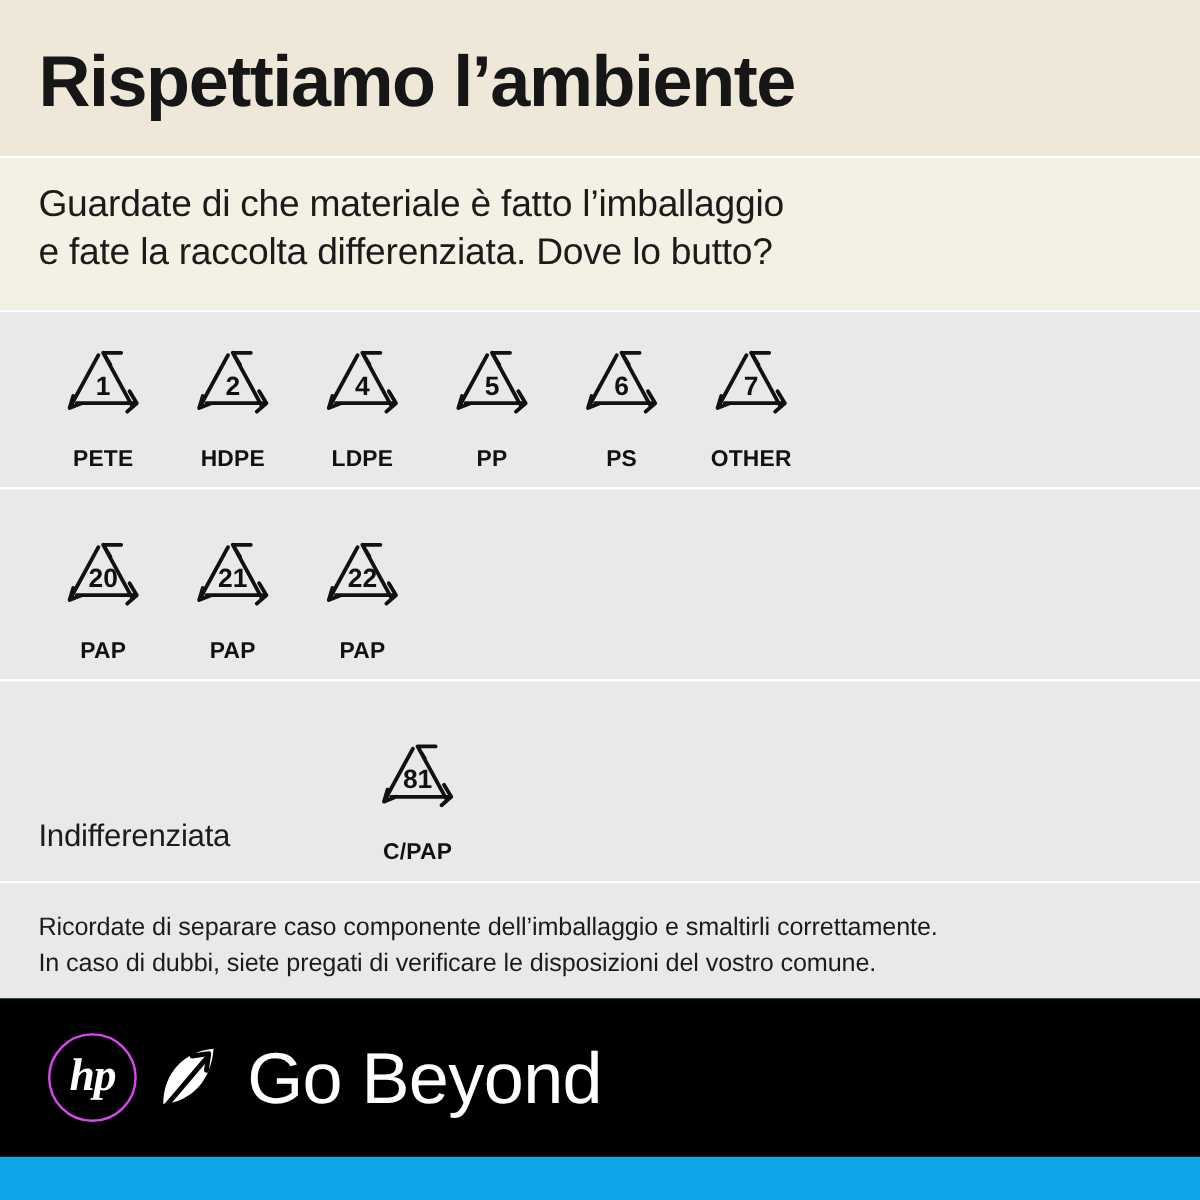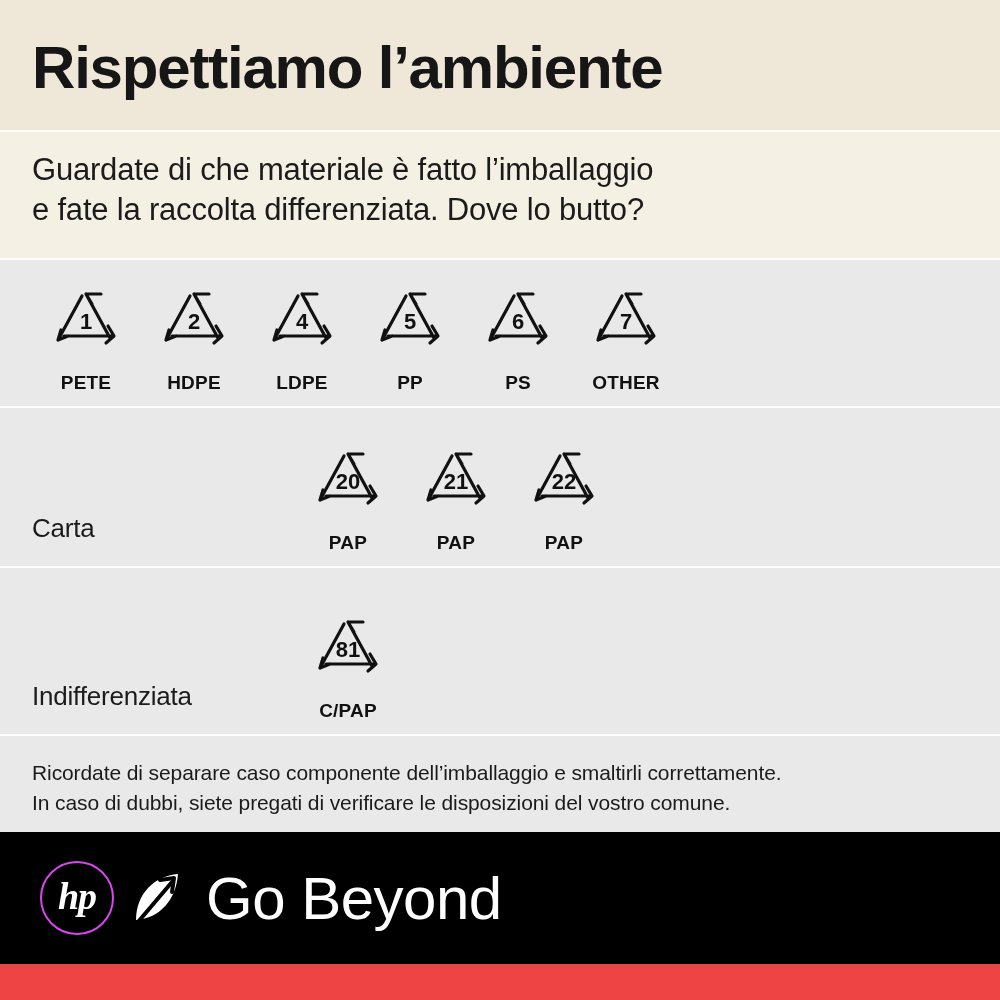--- a/index.html
+++ b/index.html
@@ -11,21 +11,21 @@
     width: 1000px;
     height: 1000px;
     font-family: "Liberation Sans", sans-serif;
     color: #111111;
     overflow: hidden;
   }
   .page {
     position: relative;
     width: 1000px;
     height: 1000px;
-    background: #ef4444;
+    background: #0ea5e9;
     box-sizing: border-box;
   }
 
   
   .header-band {
     background: #efe8d8;
     padding: 24px 32px 18px 32px;
     box-sizing: border-box;
     height: 130px;
     display: flex;
@@ -227,21 +227,20 @@
             <path d="M20 66 L44 22 M30 62 L20 66 L23 56 M48 20 L72 64 M63 20 L48 20 L54 30 M75 62 L26 62 M70 52 L76 62 L68 69" fill="none" stroke="#111" stroke-width="3.2" stroke-linecap="round" stroke-linejoin="round"></path>
             <text x="48" y="55" font-family="Liberation Sans, sans-serif" font-size="22" font-weight="700" text-anchor="middle" fill="#111">7</text>
           </svg>
           <div class="sym-code">OTHER</div>
         </div>
 
       </div>
     </div>
 
     <div class="cat-row r2">
-      <div class="cat-label">Carta</div>
       <div class="symbols">
 
         <div class="sym">
           <svg width="96" height="78" viewBox="0 0 96 78">
             <path d="M20 66 L44 22 M30 62 L20 66 L23 56 M48 20 L72 64 M63 20 L48 20 L54 30 M75 62 L26 62 M70 52 L76 62 L68 69" fill="none" stroke="#111" stroke-width="3.2" stroke-linecap="round" stroke-linejoin="round"></path>
             <text x="48" y="55" font-family="Liberation Sans, sans-serif" font-size="22" font-weight="700" text-anchor="middle" fill="#111">20</text>
           </svg>
           <div class="sym-code">PAP</div>
         </div>
 

